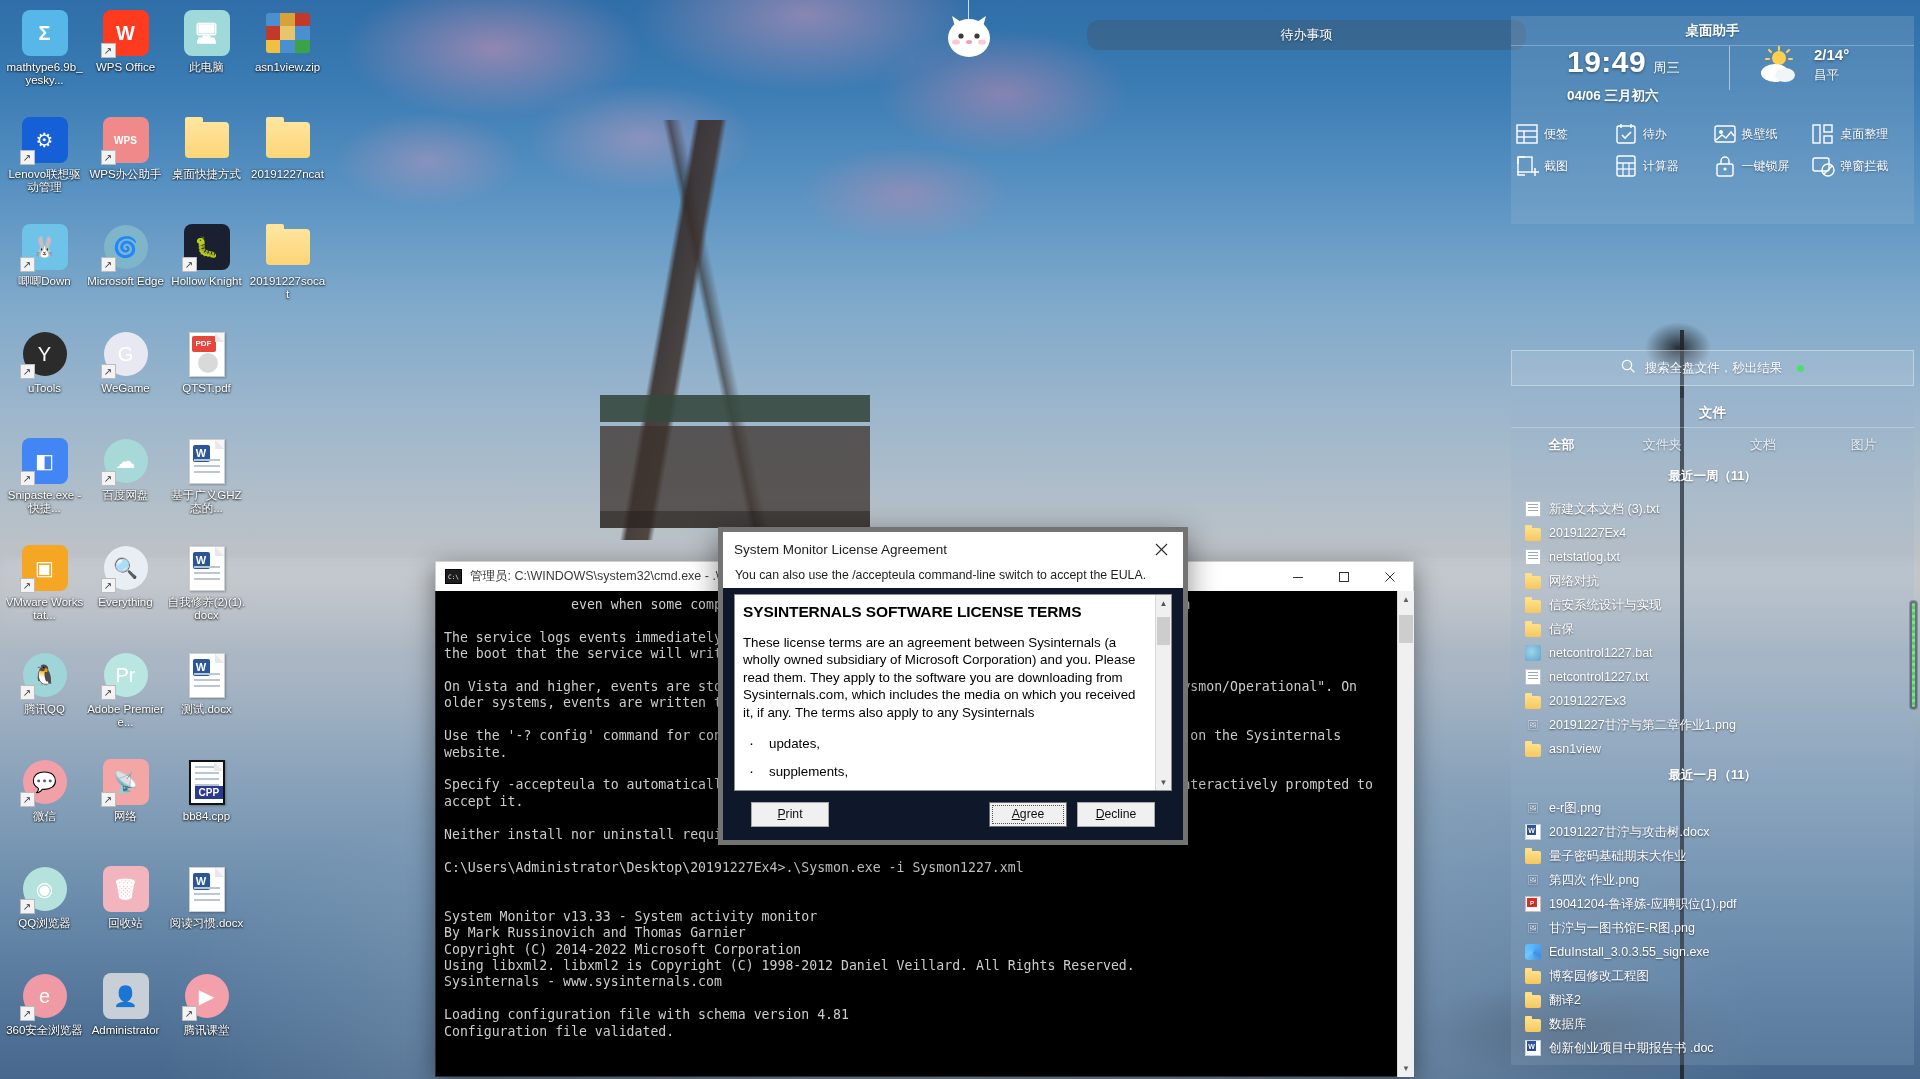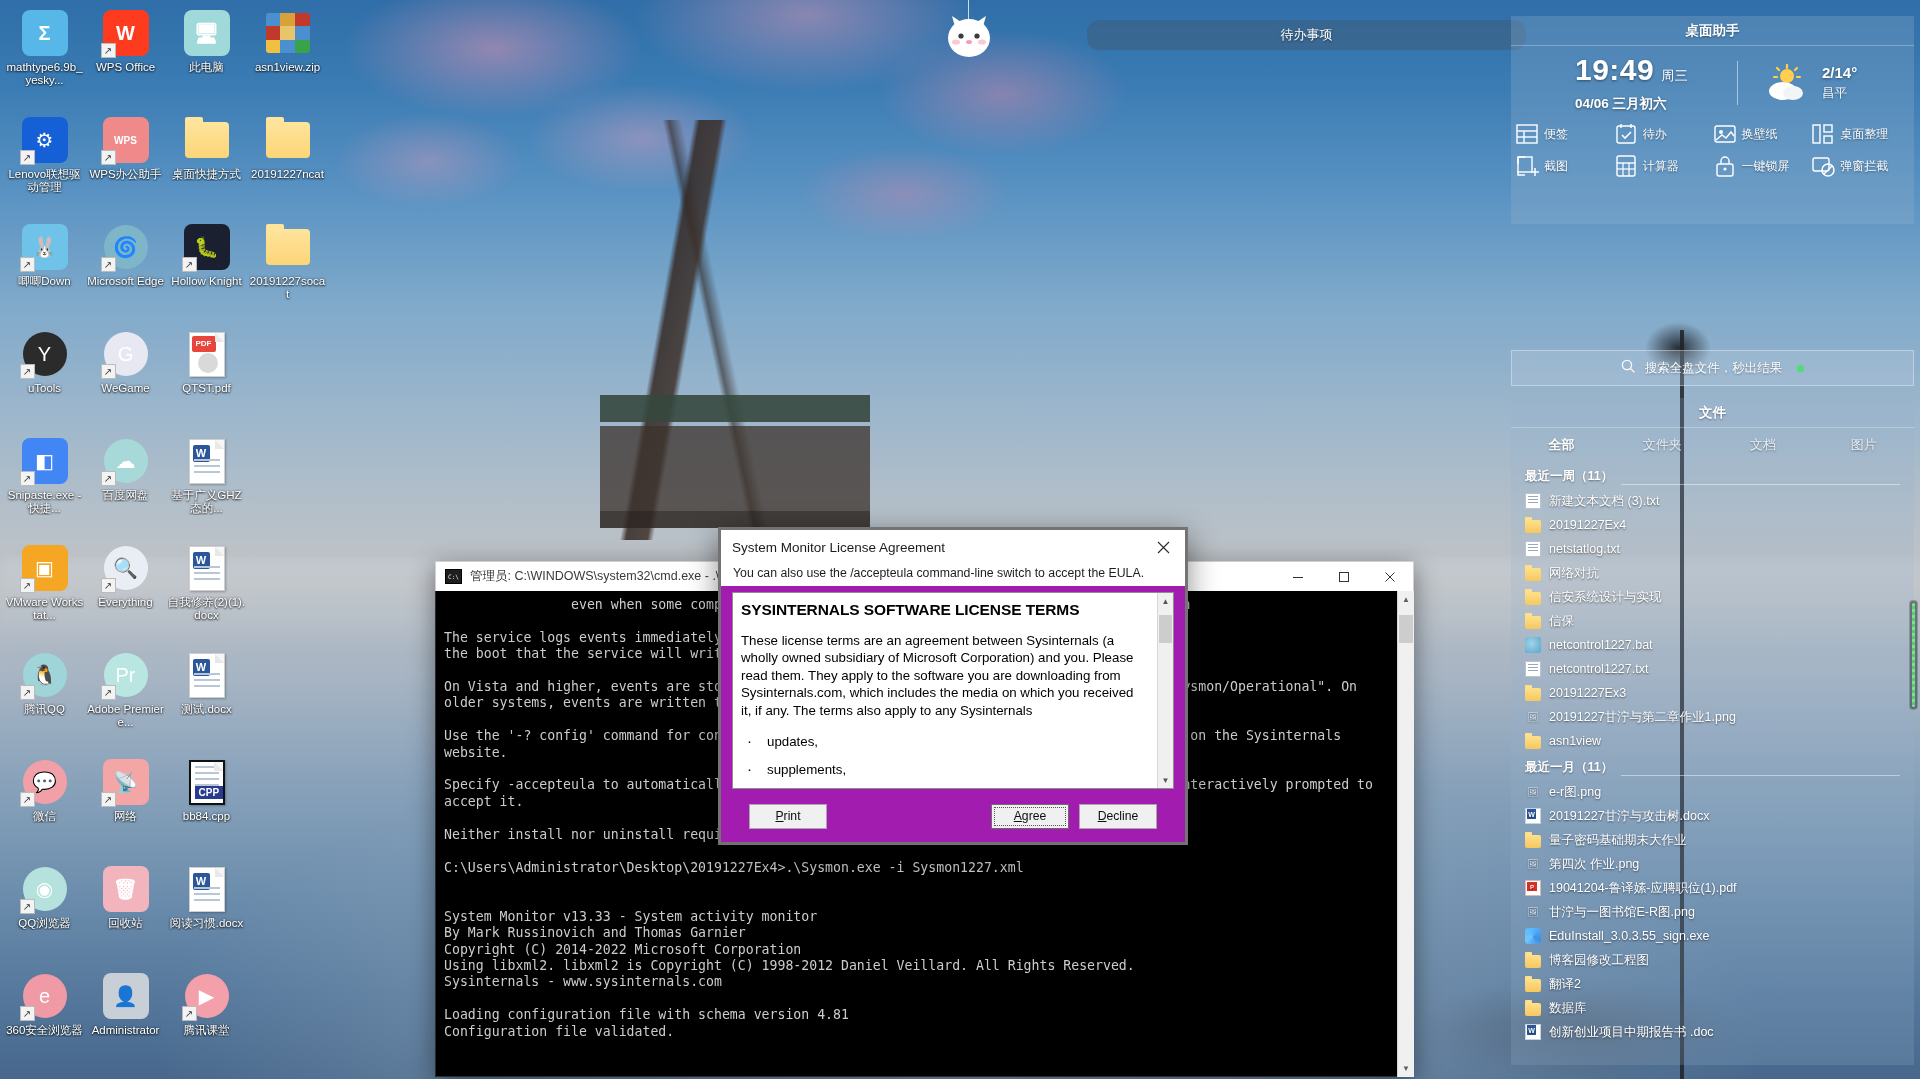--- a/index.html
+++ b/index.html
@@ -154,21 +154,21 @@
   #assistant-panel {
     position:absolute; left: 6px; top: 16px; width: 403px; height: 208px;
     background: rgba(150,178,205,.28);
   }
   #assistant-title {
     height: 30px; display:flex;align-items:center;justify-content:center;
     color:#fff; font-size:13.5px; font-weight:bold;
     border-bottom: 1px solid rgba(255,255,255,.28);
     text-shadow: 0 1px 2px rgba(0,0,0,.4);
   }
-  #clock-row { display:flex; align-items:center; height: 74px; padding: 0 16px; }
+  #clock-row { display:flex; align-items:flex-start; height: 74px; padding: 0 8px; }
   #clock-left { width: 210px; padding-left: 48px; color: #fff; text-shadow: 0 1px 3px rgba(0,0,0,.45); }
   #clock-time { font-size: 30px; font-weight: bold; letter-spacing: .5px; line-height: 32px; display:flex; align-items:baseline; gap:7px;}
   #clock-weekday { font-size: 13px; font-weight: normal; }
   #clock-date { font-size: 13.5px; font-weight: bold; margin-top: 3px; }
   #clock-div { width:1px; height:44px; background: rgba(255,255,255,.5); }
   #weather { display:flex; align-items:center; gap:12px; padding-left: 26px; color:#fff; text-shadow:0 1px 3px rgba(0,0,0,.45);}
   #weather-icon { width: 46px; height: 38px; position: relative; }
   #weather .temp { font-size: 15px; font-weight: bold; }
   #weather .city { font-size: 12.5px; margin-top: 4px; opacity:.95; }
   #tools-grid {
@@ -200,23 +200,24 @@
     border-bottom: 1px solid rgba(255,255,255,.28);
     text-shadow:0 1px 2px rgba(0,0,0,.4);
   }
   #files-tabs { display:flex; height: 34px; }
   .ftab {
     flex:1; display:flex;align-items:center;justify-content:center;
     color:#e8eef5; font-size:13px; text-shadow:0 1px 2px rgba(0,0,0,.4); cursor:default;
   }
   .ftab.active { color:#fff; font-weight:bold; }
   .grp-head {
-    display:flex; align-items:flex-end; gap:8px;
+    display:flex; align-items:center; gap:8px;
     padding: 6px 14px 4px 14px; color:#fff; font-size:12.5px; font-weight:bold;
     text-shadow:0 1px 2px rgba(0,0,0,.4);
+    flex-direction:column;
   }
   .grp-line { flex:1; height:1px; background: rgba(255,255,255,.45); }
   .frow {
     display:flex; align-items:center; gap:8px;
     padding: 2px 14px; height: 24px;
     color:#fff; font-size:12.5px;
     text-shadow:0 1px 2px rgba(0,0,0,.55);
     cursor:default; white-space:nowrap; overflow:hidden;
   }
   .fico { width:16px; height:16px; flex:0 0 16px; position:relative; }
@@ -277,21 +278,21 @@
   #cmd-scroll {
     position:absolute; right:0; top:30px; width: 17px; bottom: 0;
     background:#f0f0f0; border-left:1px solid #d8d8d8;
   }
   .scroll-arrow{height:17px;display:flex;align-items:center;justify-content:center;font-size:8px;color:#606060;background:#f0f0f0;}
   #cmd-scroll .thumb{position:absolute;left:1px;right:1px;top:24px;height:28px;background:#cdcdcd;}
 
   
   #eula {
     position: absolute; left: 718px; top: 527px; width: 470px; height: 318px;
-    background: #a21caf; border: 3px solid #737373;
+    background: #0f172a; border: 5px solid #737373;
     box-shadow: 0 8px 28px rgba(0,0,0,.45);
     font-family: "Liberation Sans", sans-serif;
   }
   #eula-title-bar {
     height: 34px; display:flex; align-items:center; background:#fff;
     padding-left: 11px;
   }
   #eula-title { font-size: 13.5px; color: #1c1c1c; flex:1; }
   #eula-close {
     width: 44px; height: 32px; display:flex;align-items:center;justify-content:center;

